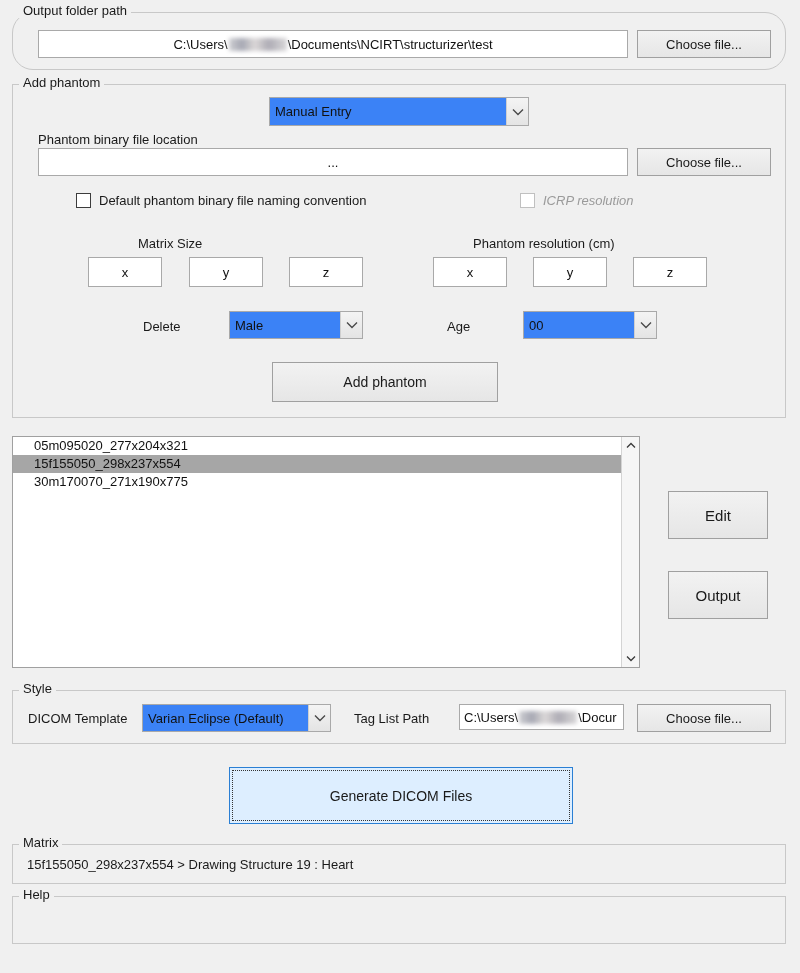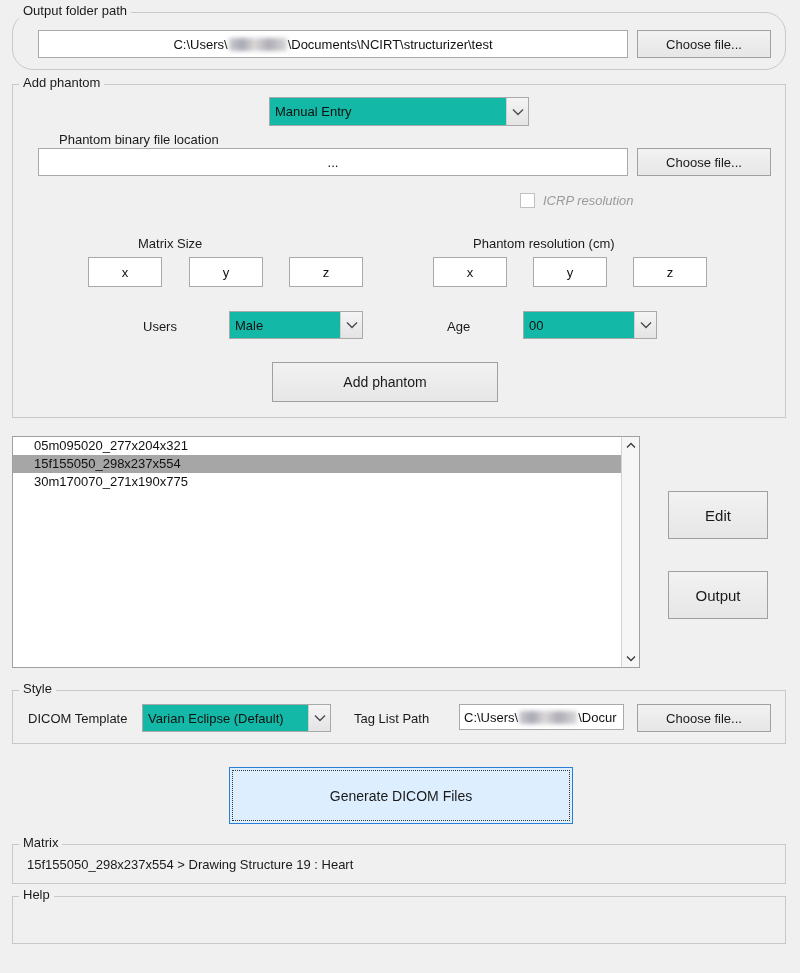--- a/index.html
+++ b/index.html
@@ -85,21 +85,21 @@
   .btn-primary .focus-ring {
     position: absolute;
     top: 2px; left: 2px; right: 2px; bottom: 2px;
     border: 1px dotted #333;
     pointer-events: none;
   }
 
   
   .combo {
     position: absolute;
-    background: #14b8a6;
+    background: #3b82f6;
     border: 1px solid #a9a9a9;
     box-sizing: border-box;
     display: flex;
     align-items: stretch;
     overflow: hidden;
     cursor: default;
     user-select: none;
   }
   .combo .combo-text {
     flex: 1;
@@ -249,30 +249,34 @@
 
   <div class="combo" style="left:256px; top:12px; width:260px; height:29px;">
     <span class="combo-text">Manual Entry</span>
     <span class="combo-arrow">
       <svg width="12" height="8" viewBox="0 0 12 8">
         <path d="M1 1.5 L6 6.5 L11 1.5" fill="none" stroke="#4a4a4a" stroke-width="1.4"></path>
       </svg>
     </span>
   </div>
 
-  <span class="lbl" style="left:25px; top:47px;margin-left:21px;">Phantom binary file location</span>
+  <span class="lbl" style="left:25px; top:47px;">Phantom binary file location</span>
 
   <div class="textfield center" style="left:25px; top:63px; width:590px; height:28px;">
     <span>...</span>
   </div>
 
   <div class="btn" style="left:624px; top:63px; width:134px; height:28px;">
     <span>Choose file...</span>
   </div>
 
+  <div class="checkrow" style="left:63px; top:108px;">
+    <span class="box"></span>
+    <span class="cb-label">Default phantom binary file naming convention</span>
+  </div>
 
   <div class="checkrow disabled" style="left:507px; top:108px;font-style:italic;">
     <span class="box"></span>
     <span class="cb-label">ICRP resolution</span>
   </div>
 
   <span class="lbl center" style="left:125px; top:151px; width:170px;">Matrix Size</span>
 
   <div class="textfield center" style="left:75px; top:172px; width:74px; height:30px;">
     <span>x</span>
@@ -289,21 +293,21 @@
   <div class="textfield center" style="left:420px; top:172px; width:74px; height:30px;">
     <span>x</span>
   </div>
   <div class="textfield center" style="left:520px; top:172px; width:74px; height:30px;">
     <span>y</span>
   </div>
   <div class="textfield center" style="left:620px; top:172px; width:74px; height:30px;">
     <span>z</span>
   </div>
 
-  <span class="lbl" style="left:130px; top:234px;">Users</span>
+  <span class="lbl" style="left:130px; top:234px;">Delete</span>
 
   <div class="combo" style="left:216px; top:226px; width:134px; height:28px;">
     <span class="combo-text">Male</span>
     <span class="combo-arrow">
       <svg width="12" height="8" viewBox="0 0 12 8">
         <path d="M1 1.5 L6 6.5 L11 1.5" fill="none" stroke="#4a4a4a" stroke-width="1.4"></path>
       </svg>
     </span>
   </div>
 

